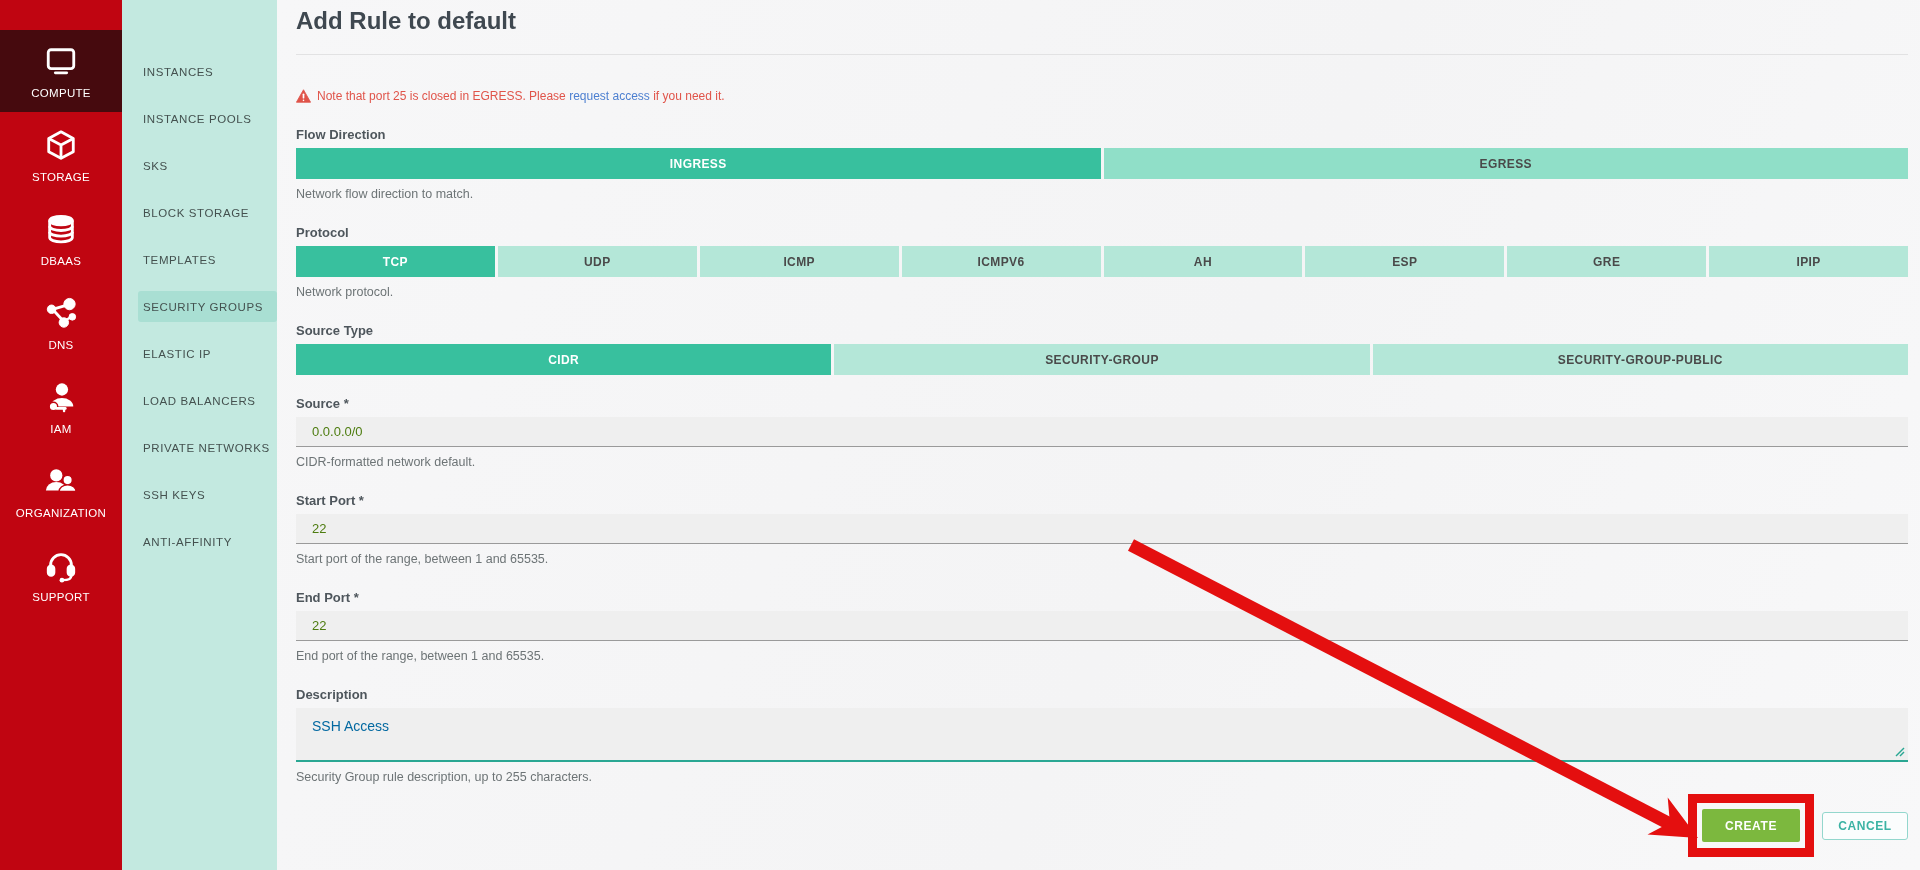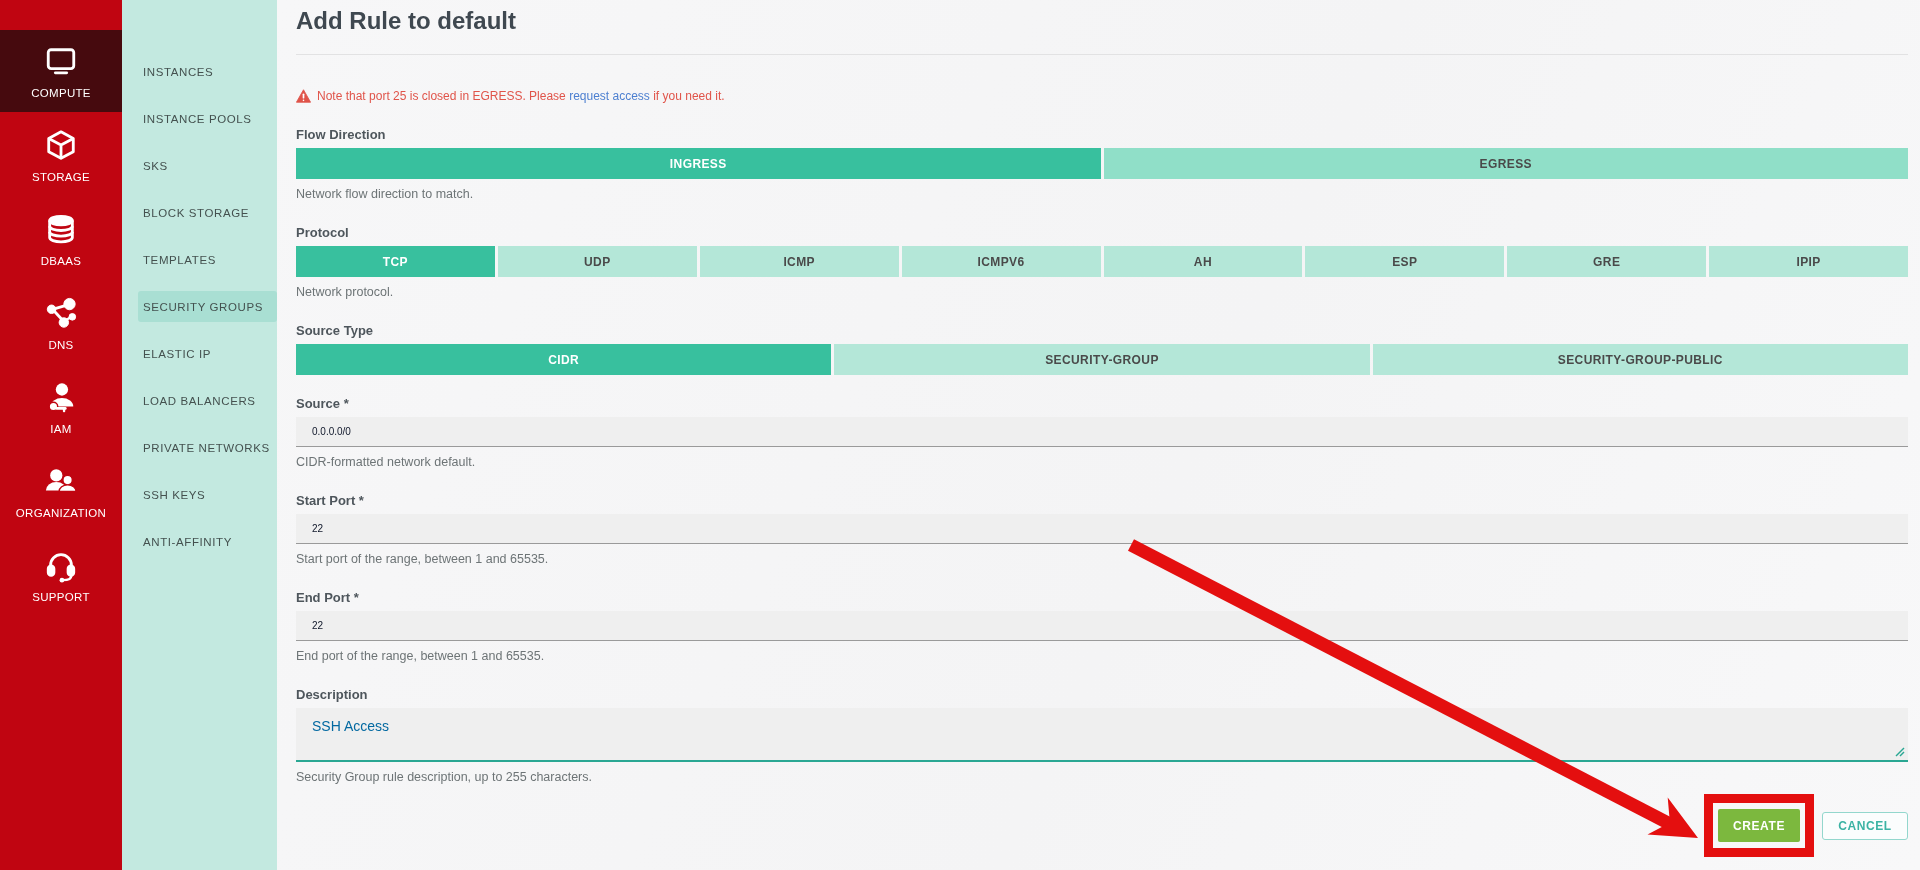--- a/index.html
+++ b/index.html
@@ -86,40 +86,40 @@
     font-size: 12px; font-weight: bold; letter-spacing: 0.4px;
     color: #4a4a4a; background: #b4e7d8;
   }
   .seg.mint { background: #90dfc8; }
   .seg.selected { background: #38c09e; color: #ffffff; }
 
   .tinput {
     display: block; width: 100%; height: 30px;
     background: #efefef; border: none; border-bottom: 1px solid #9a9a9a;
     font-family: "Liberation Sans", sans-serif;
-    font-size: 10px; color: #0f172a; padding: 0 16px;
+    font-size: 13px; color: #4d7c0f; padding: 0 16px;
     outline: none;
   }
   .ta-wrap { position: relative; }
   .tarea {
     display: block; width: 100%; height: 54px;
     background: #efefef; border: none; border-bottom: 2px solid #2aa793;
     font-family: "Liberation Sans", sans-serif;
     font-size: 14px; color: #0369a1; padding: 10px 16px;
     resize: none; outline: none;
   }
   .grip { position: absolute; right: 3px; bottom: 5px; width: 10px; height: 10px; }
 
   .actions {
     display: flex; justify-content: flex-end; align-items: center;
     gap: 22px; margin-top: 24px; padding-bottom: 22px;
   }
   .create-wrap { position: relative; display: inline-block; }
   .create-btn {
-    width: 82px; height: 33px; border: none; border-radius: 2px;
+    width: 98px; height: 33px; border: none; border-radius: 2px;
     background: #7cb83e; color: #ffffff; cursor: pointer;
     font-family: "Liberation Sans", sans-serif;
     font-size: 12px; font-weight: bold; letter-spacing: 0.6px;
   }
   .cancel-btn {
     width: 86px; height: 28px; border: 1px solid #93d7cd; border-radius: 3px;
     background: #fbfdfd; color: #3cb3a4; cursor: pointer;
     font-family: "Liberation Sans", sans-serif;
     font-size: 12px; font-weight: bold; letter-spacing: 0.6px;
   }

